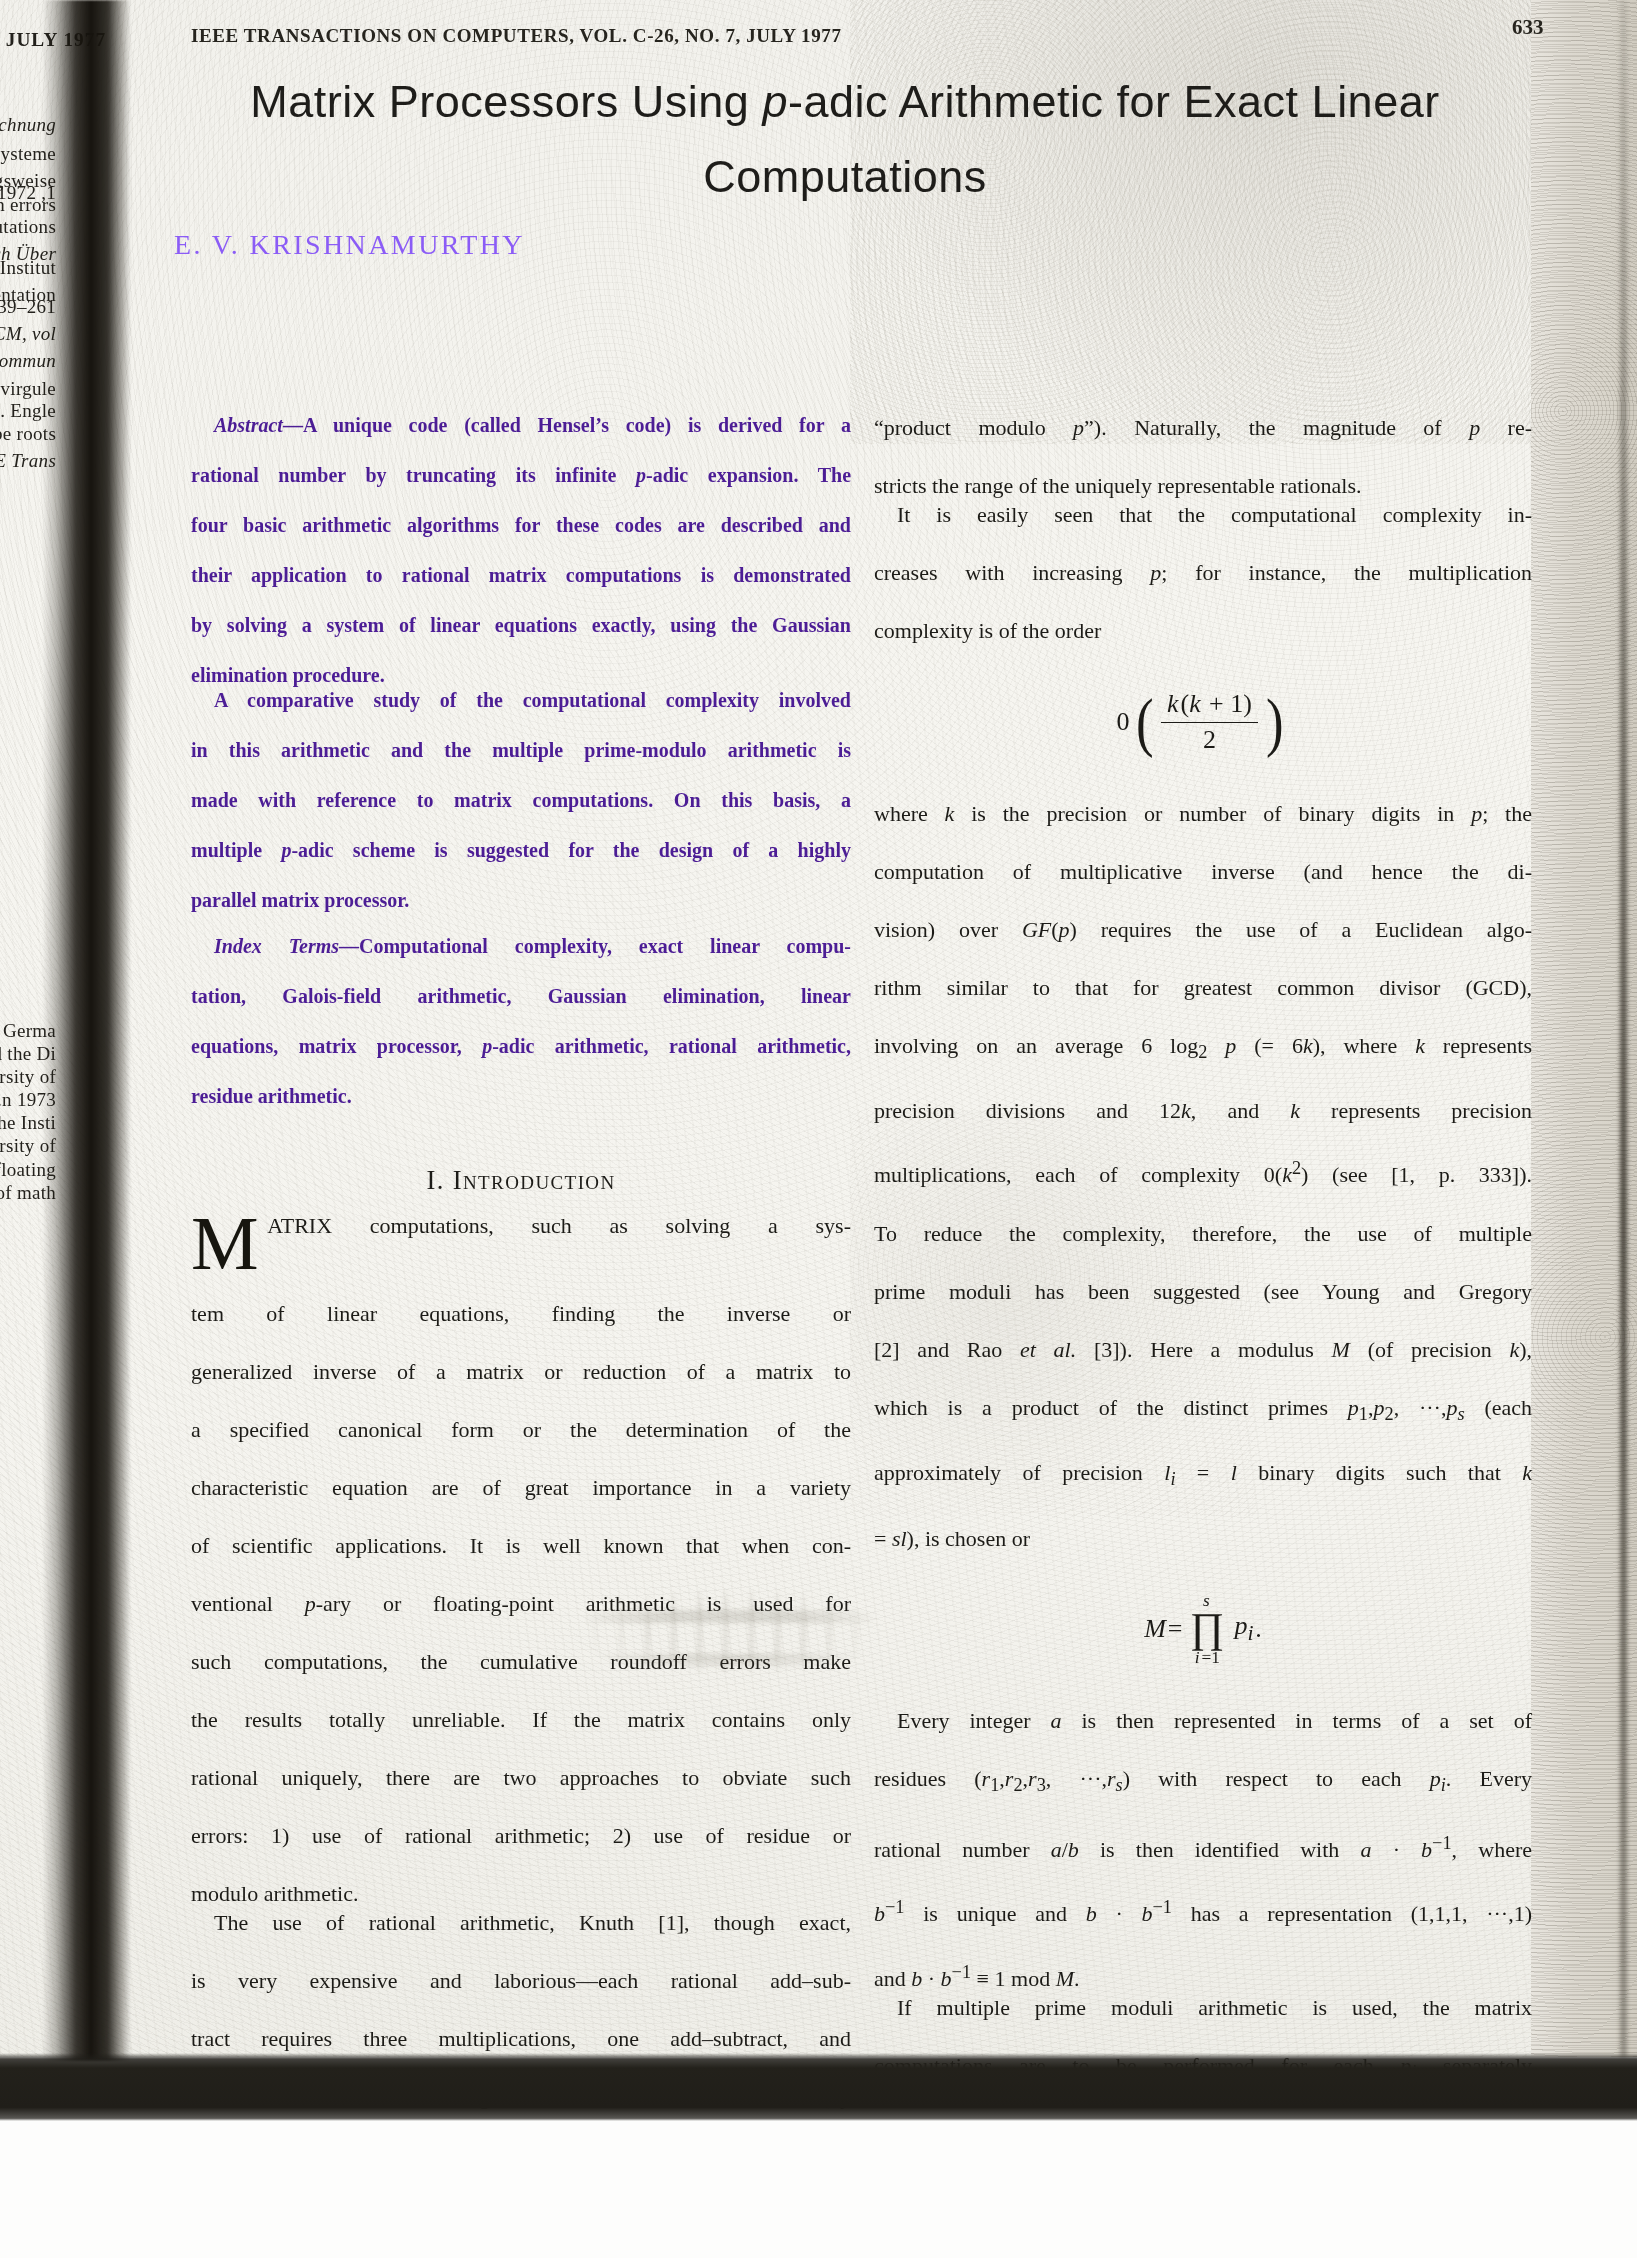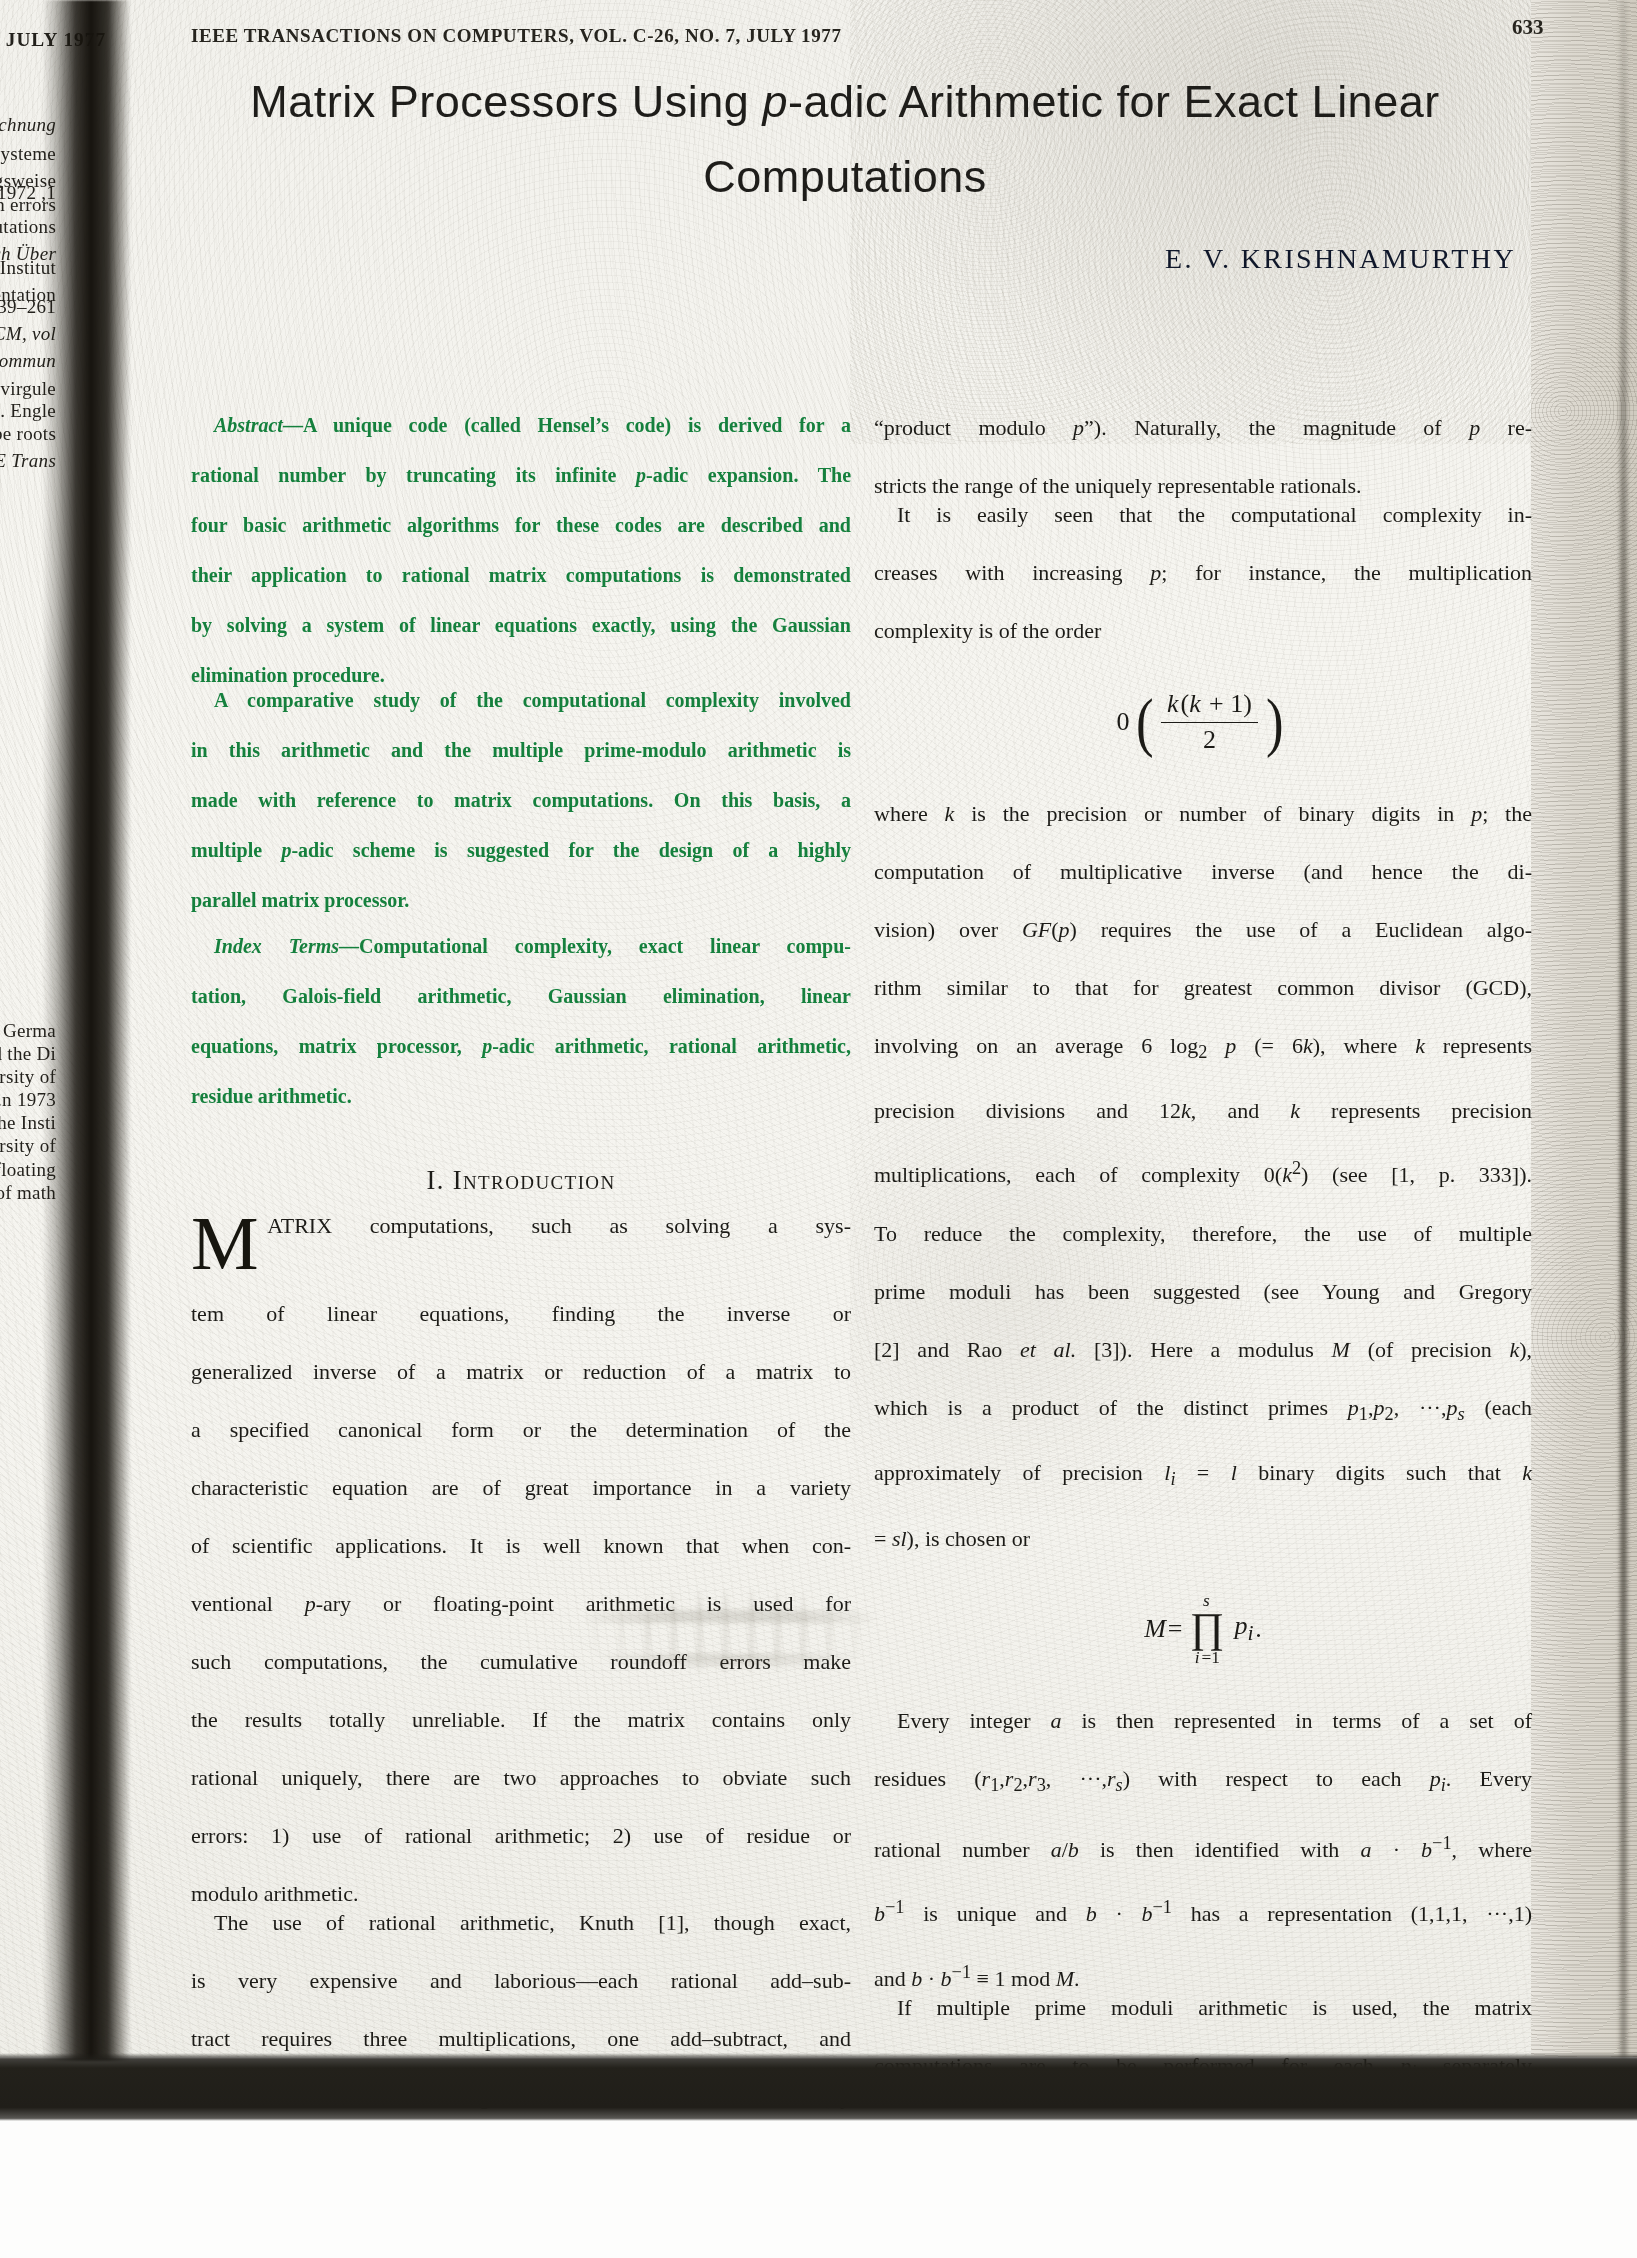--- a/index.html
+++ b/index.html
@@ -92,37 +92,37 @@
     position:absolute;left:1512px;top:15.4px;font-size:21px;font-weight:bold;color:#26241e;
   }
 
   
   #title{
     position:absolute;left:174px;top:64px;width:1342px;text-align:center;
     font-family:"Liberation Sans", sans-serif;
     font-size:45px;color:#1e1d1a;letter-spacing:0.5px;line-height:75px;font-weight:500;
   }
   #author{
-    position:absolute;left:174px;top:243px;width:1342px;text-align:right;
-    font-size:28px;letter-spacing:2.4px;color:#0f172a;
+    position:absolute;left:174px;top:229px;width:1342px;text-align:left;
+    font-size:28px;letter-spacing:2.4px;color:#8b5cf6;
   }
 
   
   .col{position:absolute;top:413px;}
   #col-left{left:191px;width:660px;}
   #col-right{left:874px;width:658px;}
 
   .para{margin:0;}
   .ln{white-space:normal;}
   .jl{text-align:justify;}
   .jl::after{content:"";display:inline-block;width:100%;height:0;}
   .last{text-align:left;}
   .ind{text-indent:23px;}
 
-  .abstract .ln{font-size:20px;line-height:25px;font-weight:bold;color:#15803d;}
+  .abstract .ln{font-size:20px;line-height:25px;font-weight:bold;color:#4c1d95;}
   .bodytx .ln{font-size:22px;line-height:29px;color:#1c1b17;}
 
   .gap{width:100%;}
   .section-heading{
     text-align:center;font-variant:small-caps;font-size:26.6px;letter-spacing:1.4px;
     color:#1d1c18;margin:0 0 15.4px 0;
   }
   .dropcap{
     float:left;font-size:76px;line-height:54px;padding:4.8px 8.7px 0 0;color:#17160f;
   }

